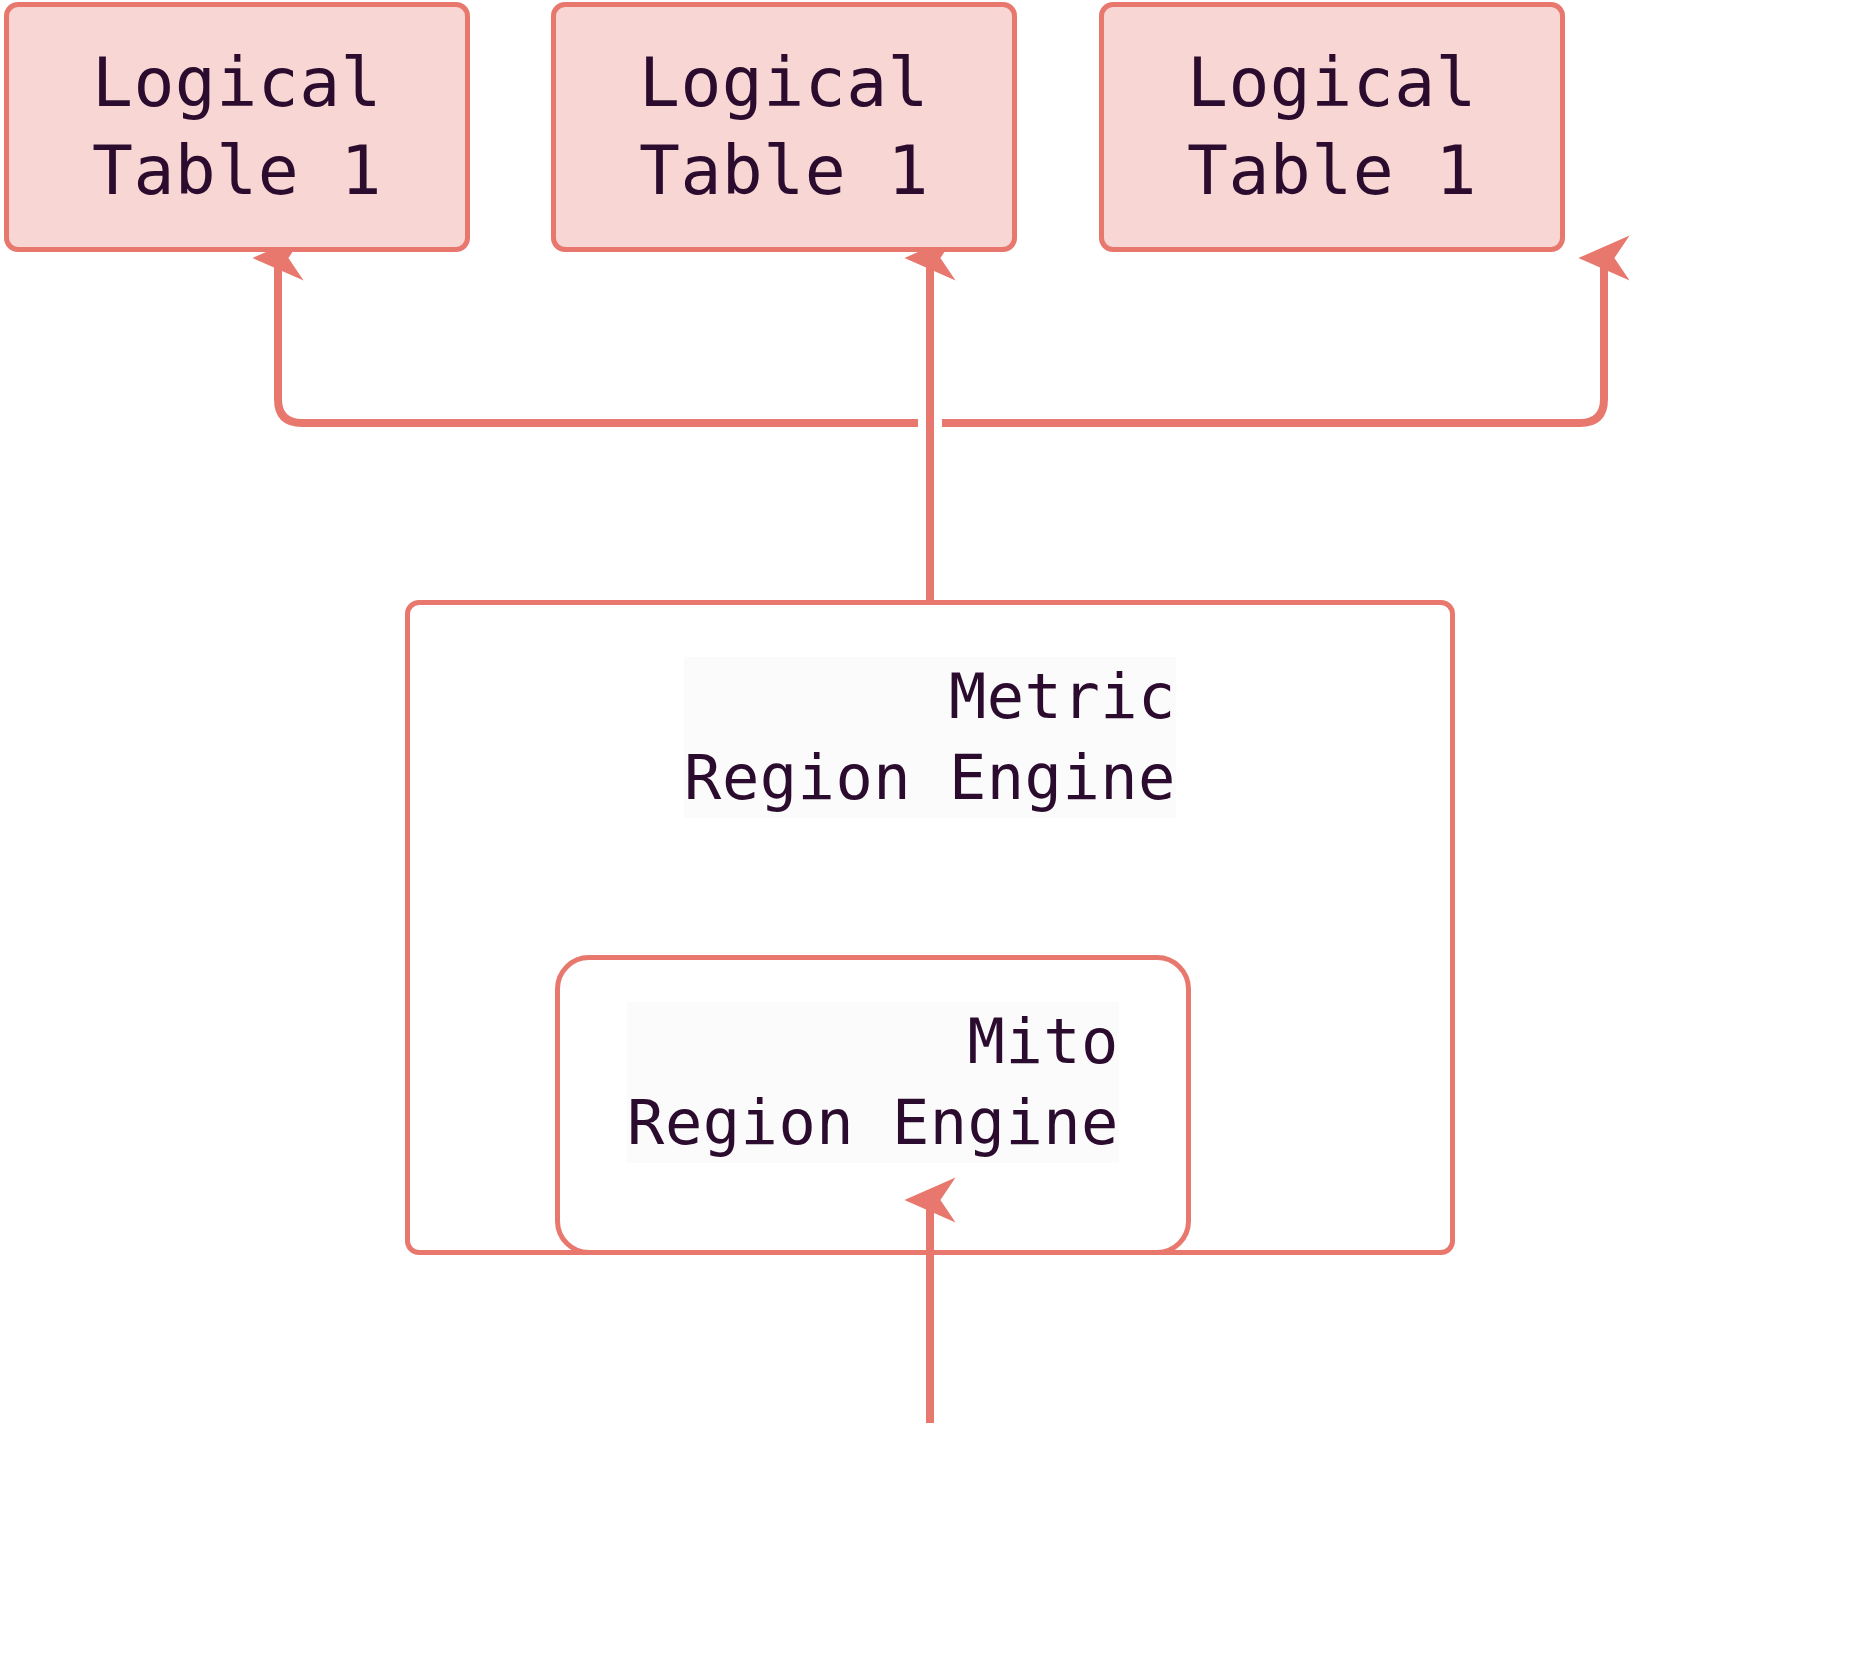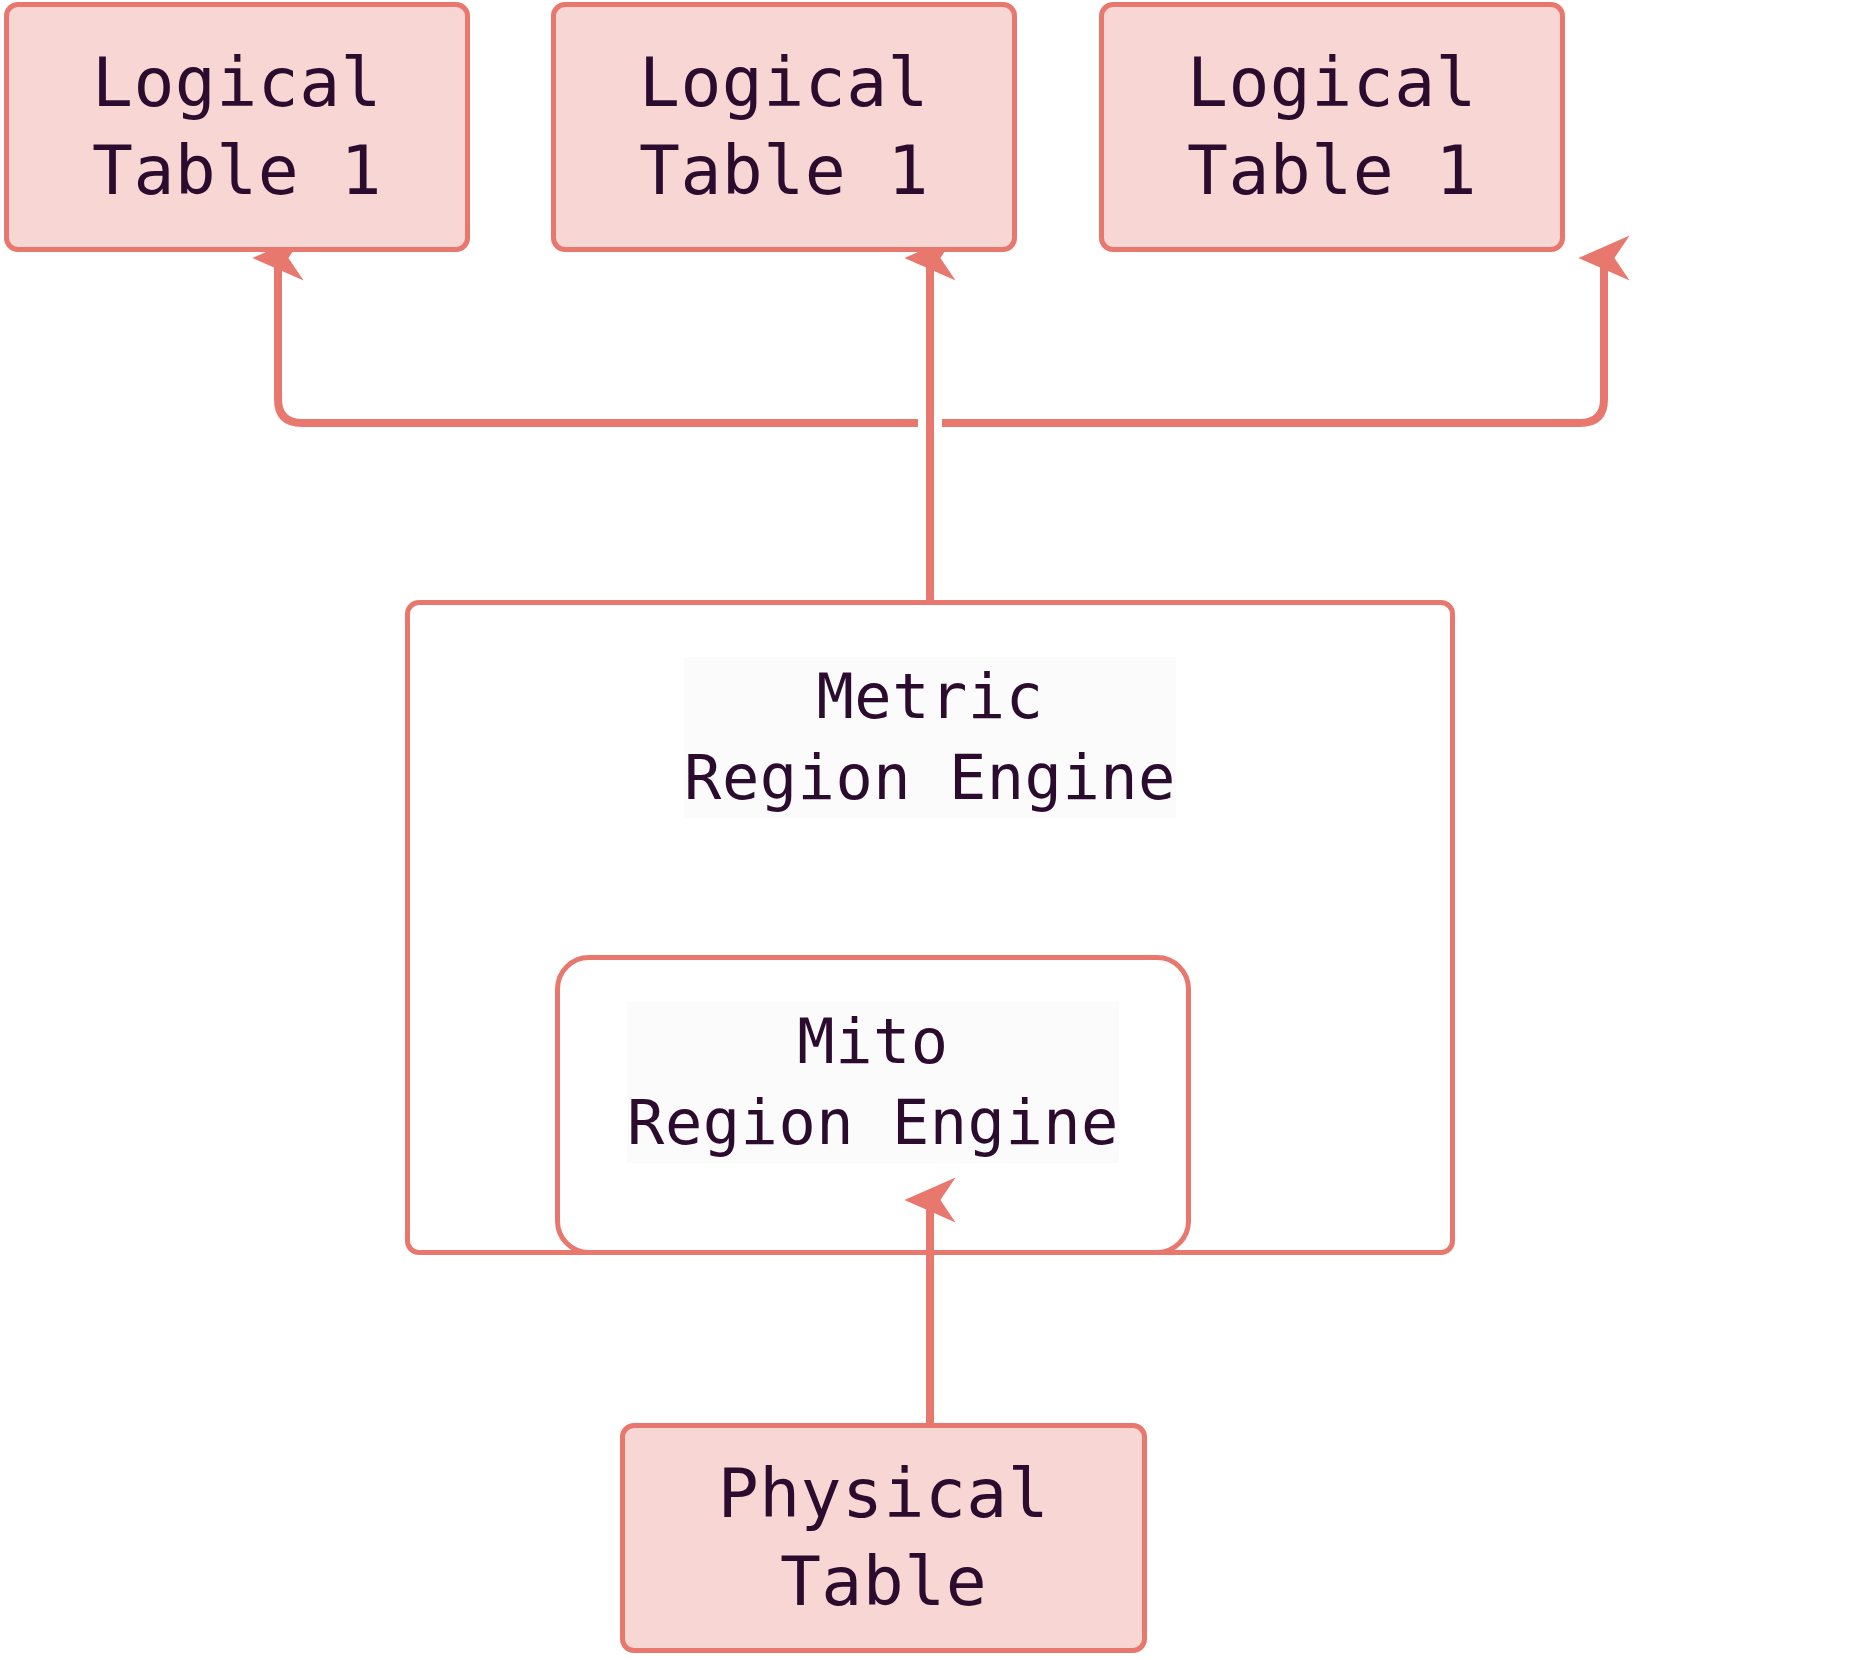--- a/index.html
+++ b/index.html
@@ -28,21 +28,21 @@
     pointer-events: none;
   }
 
   
   .node {
     position: absolute;
     box-sizing: border-box;
     display: flex;
     align-items: center;
     justify-content: center;
-    text-align: center;
+    text-align: right;
     color: #2b0b2e;
     line-height: 1.30;
     white-space: pre-line;
     letter-spacing: 0.5px;
   }
 
   .leaf-node {
     background: #f7d6d3;
     border: 5px solid #e8786e;
     border-radius: 14px;
@@ -115,18 +115,14 @@
   <div class="node container-node" id="metric-region-engine">
     <span class="label">Metric
 Region Engine</span>
   </div>
 
   <div class="node container-node" id="mito-region-engine">
     <span class="label">Mito
 Region Engine</span>
   </div>
 
-  <div class="node leaf-node" id="physical-table">
-    <span class="label">Physical
-Table</span>
-  </div>
 
 </div>
 
 </body></html>

